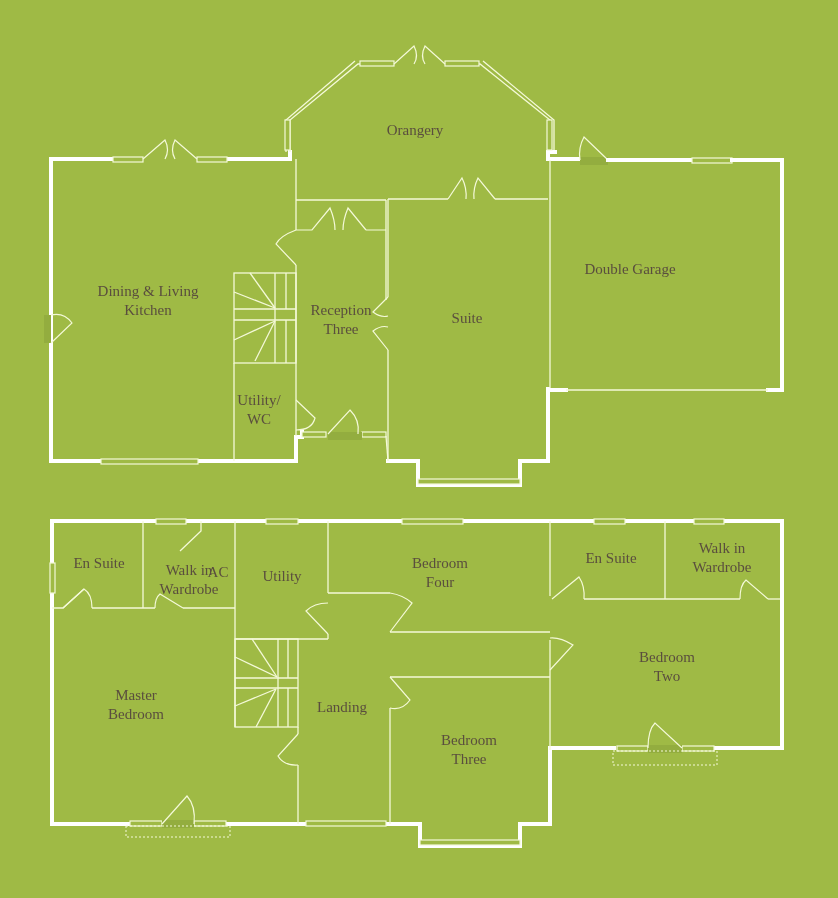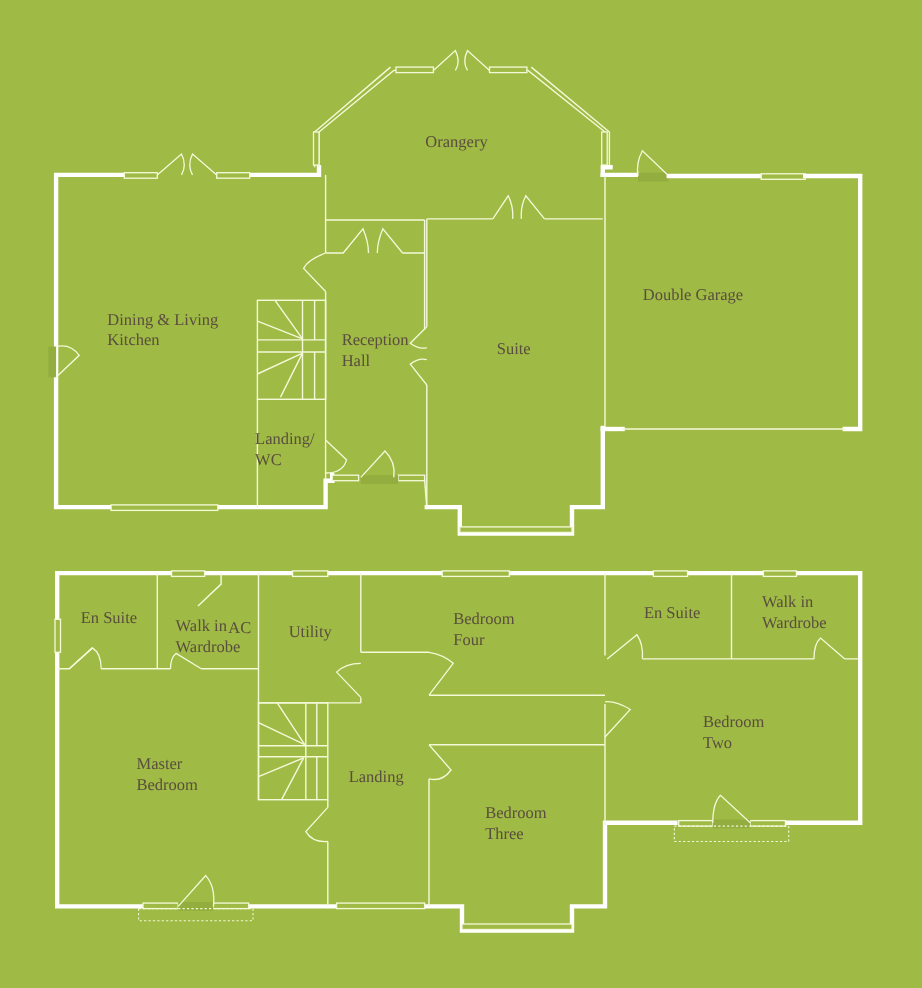--- a/index.html
+++ b/index.html
@@ -14,21 +14,21 @@
   .wall-thin { stroke: #f4f9d8; stroke-width: 1.3; fill: none; }
   .win { stroke: #f4f9d8; stroke-width: 1.2; fill: #9fba45; }
   .door { stroke: #f4f9d8; stroke-width: 1.2; fill: none; }
   .door-fill { fill: #93ad3f; stroke: none; }
   .dash { stroke: #f4f9d8; stroke-width: 1; fill: none; stroke-dasharray: 2 2; }
   .room-label {
     position: absolute;
     color: #5a4e3e;
     font-size: 15px;
     line-height: 19px;
-    text-align: left;
+    text-align: center;
     white-space: pre-line;
     transform: translate(-50%, -50%);
   }
 </style>
 </head>
 <body>
 
 <svg id="plan" viewBox="0 0 838 898" xmlns="http://www.w3.org/2000/svg">
 
   <g>
@@ -193,35 +193,35 @@
     <polyline class="wall-thin" points="584,599 740,599"></polyline>
     <path class="door" d="M740,599 Q740,585 746,580 L768,599"></path>
     <polyline class="wall-thin" points="768,599 780,599"></polyline>
   </g>
 </svg>
 
 <div class="room-label" style="left:415px;top:130px">Orangery</div>
 <div class="room-label" style="left:148px;top:301px">Dining &amp; Living
 Kitchen</div>
 <div class="room-label" style="left:341px;top:320px">Reception
-Hall</div>
+Three</div>
 <div class="room-label" style="left:467px;top:318px">Suite</div>
 <div class="room-label" style="left:630px;top:269px">Double Garage</div>
-<div class="room-label" style="left:259px;top:410px">Landing/
+<div class="room-label" style="left:259px;top:410px">Utility/
 WC</div>
 
 <div class="room-label" style="left:99px;top:563px">En Suite</div>
 <div class="room-label" style="left:189px;top:580px">Walk in
 Wardrobe</div>
 <div class="room-label" style="left:218px;top:572px">AC</div>
 <div class="room-label" style="left:282px;top:576px">Utility</div>
 <div class="room-label" style="left:440px;top:573px">Bedroom
 Four</div>
 <div class="room-label" style="left:611px;top:558px">En Suite</div>
 <div class="room-label" style="left:722px;top:558px">Walk in
 Wardrobe</div>
 <div class="room-label" style="left:667px;top:667px">Bedroom
 Two</div>
-<div class="room-label" style="left:152px;top:705px">Master
+<div class="room-label" style="left:136px;top:705px">Master
 Bedroom</div>
 <div class="room-label" style="left:342px;top:707px">Landing</div>
 <div class="room-label" style="left:469px;top:750px">Bedroom
 Three</div>
 
 </body></html>

